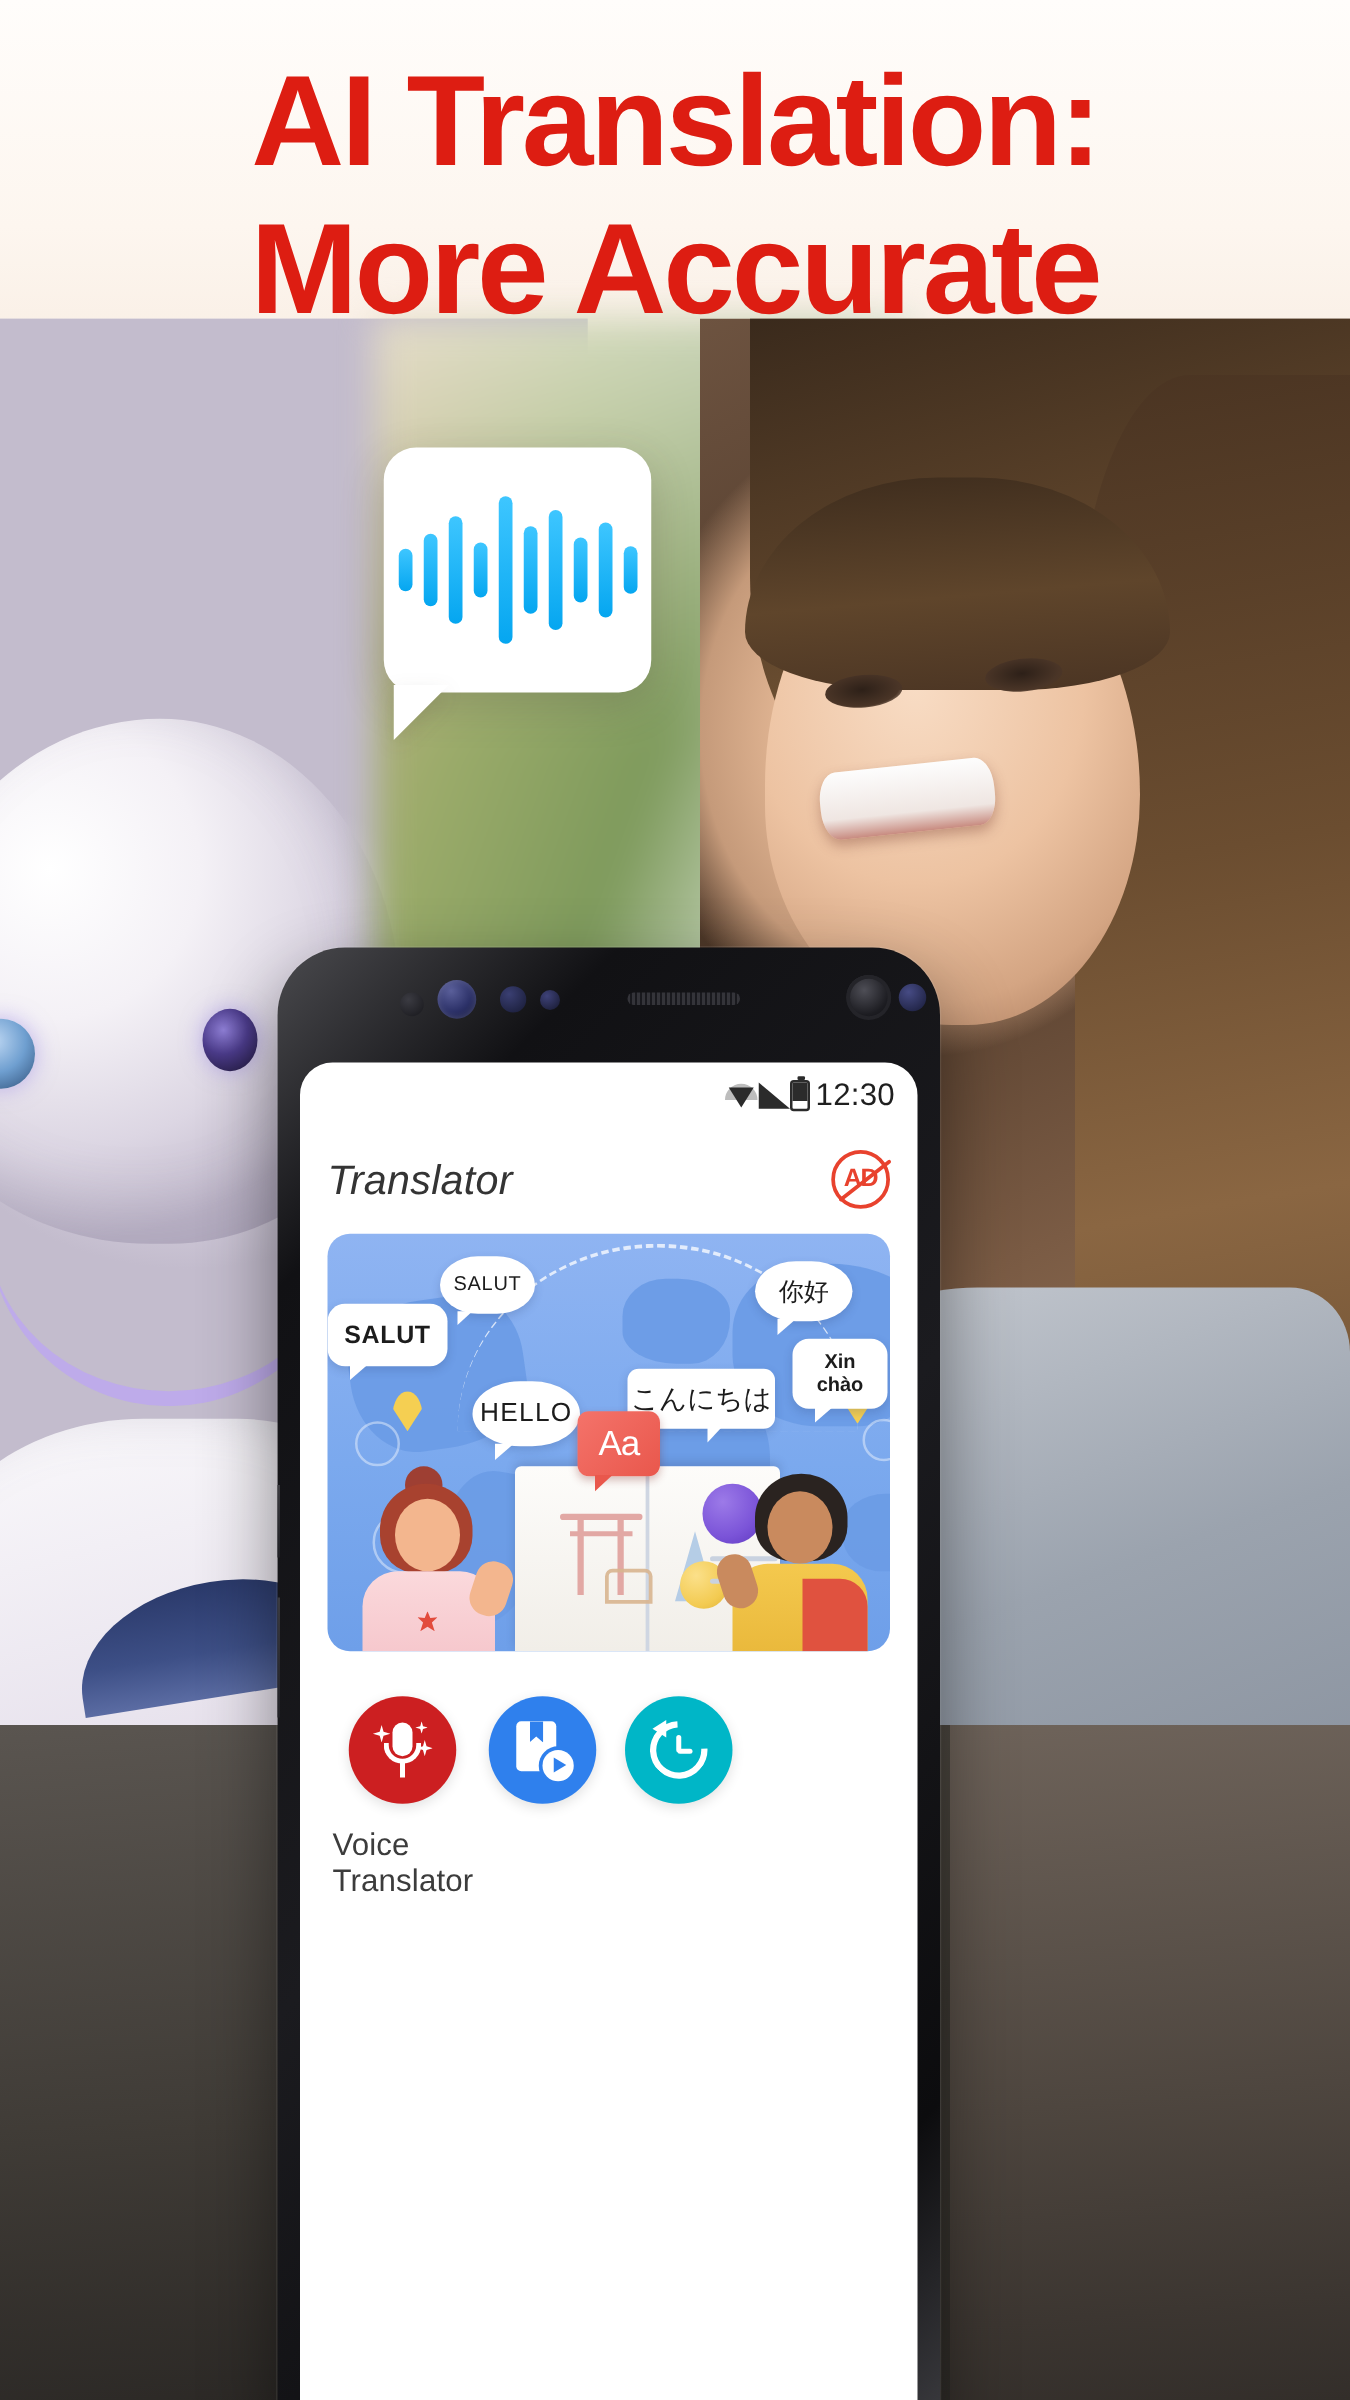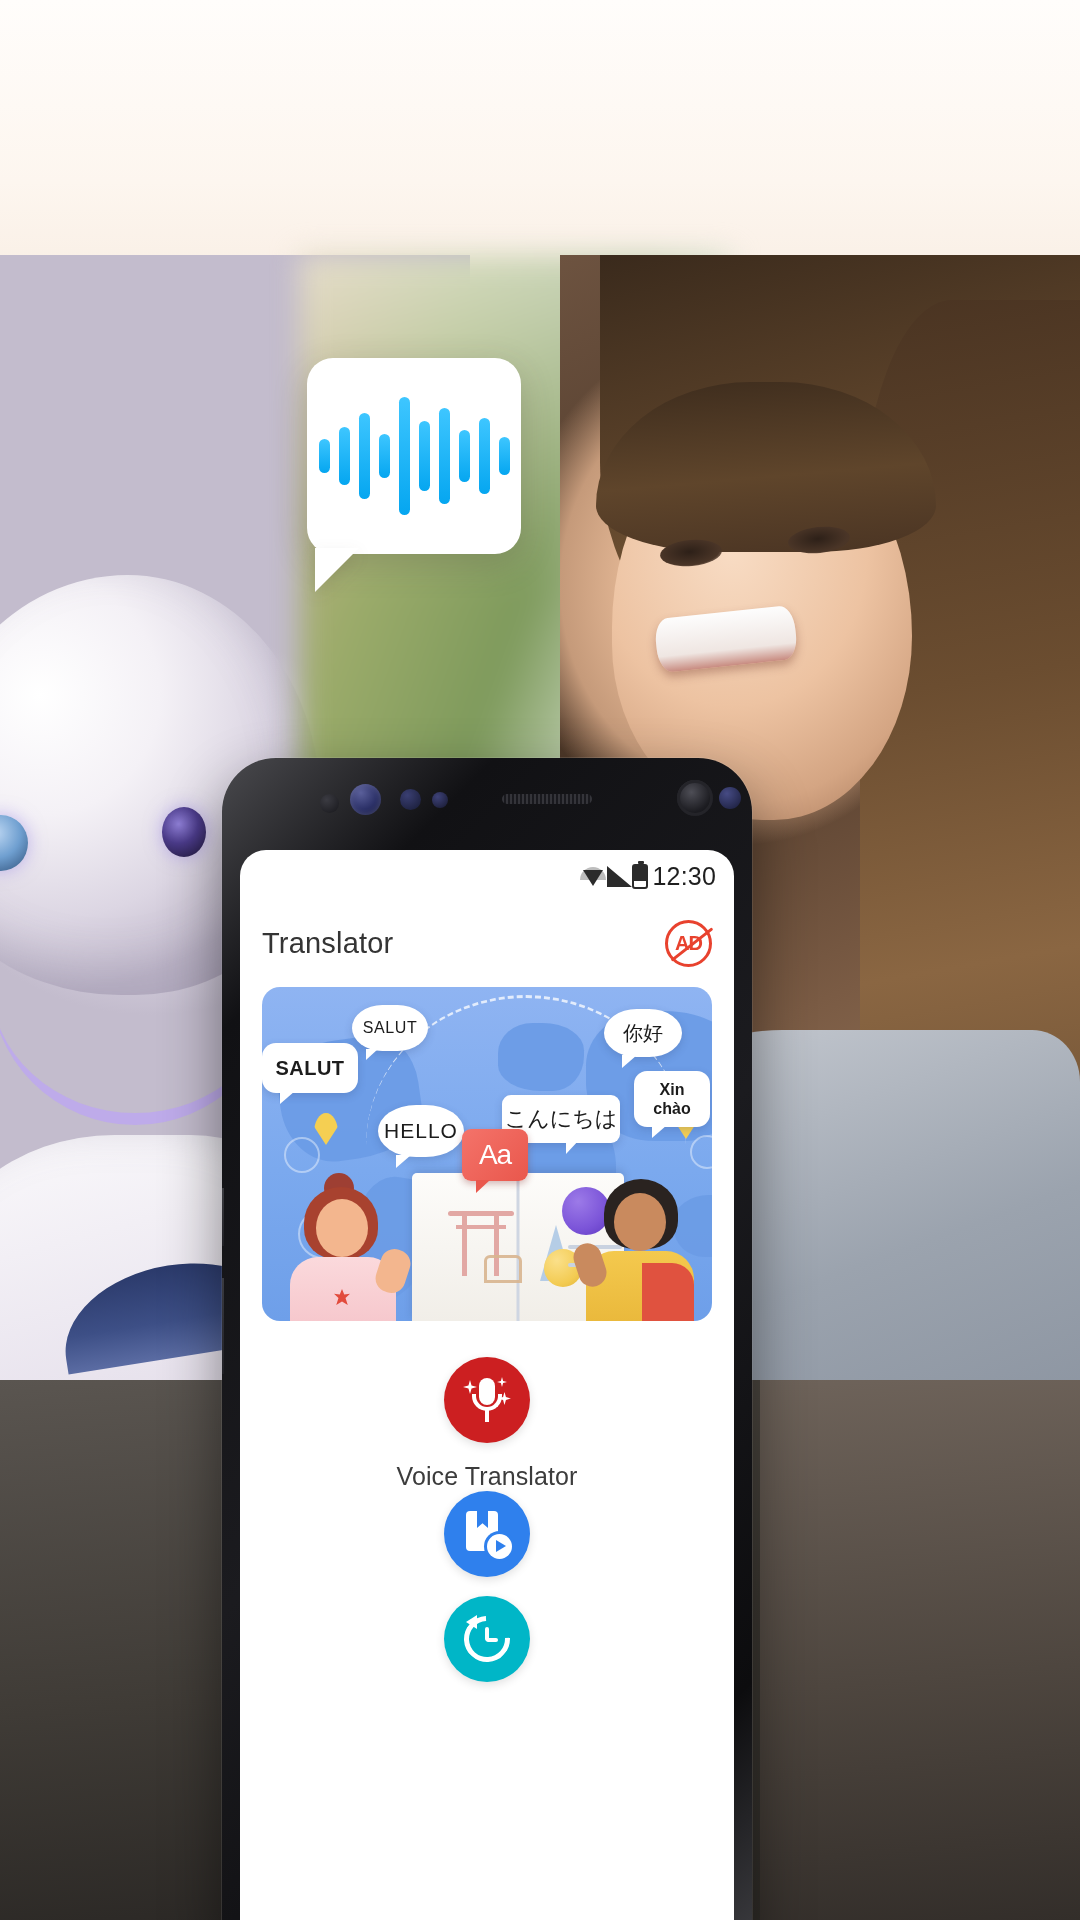--- a/index.html
+++ b/index.html
@@ -259,21 +259,21 @@
   .ic-battery::after {
     content: ""; position: absolute; left: 4px; top: -5px; width: 6px; height: 3px;
     background: #2b2b2b; border-radius: 1px;
   }
 
   
   #app-header {
     display: flex; align-items: center; justify-content: space-between;
     padding: 18px 22px 14px 22px;
   }
-  #app-title { font-size: 29px; color: #343434; letter-spacing: .2px; }
+  #app-title { font-size: 33px; color: #343434; letter-spacing: .2px; font-style: italic; }
   #ad-badge {
     width: 47px; height: 47px; border-radius: 50%;
     border: 3px solid #e8422e; position: relative;
     display: flex; align-items: center; justify-content: center;
   }
   #ad-badge .txt {
     font-size: 20px; font-weight: bold; color: #e8422e; letter-spacing: -1px;
   }
   #ad-badge .slash {
     position: absolute; left: -2px; top: 20px; width: 52px; height: 3px;
@@ -435,21 +435,21 @@
     background: #c98a5e; }
   .p-right .body { right: 4px; top: 80px; width: 108px; height: 70px;
     background: linear-gradient(180deg,#f4c94e 0%,#eab93c 100%); }
   .p-right .sari { position: absolute; right: 4px; top: 92px; width: 52px; height: 58px;
     background: #e0523f; border-radius: 0 22px 0 0; }
   .p-right .arm { position: absolute; right: 94px; top: 72px; width: 28px; height: 44px;
     background: #c98a5e; border-radius: 14px; transform: rotate(-18deg); }
 
   
   #feature-grid {
-    display: grid; grid-template-columns: 1fr;
+    display: grid; grid-template-columns: 1fr 1fr 1fr 1fr;
     padding: 36px 26px 0 26px;
   }
   .feature { display: flex; flex-direction: column; align-items: center; }
   .feature .circle {
     width: 86px; height: 86px; border-radius: 50%;
     display: flex; align-items: center; justify-content: center;
     box-shadow: 0 3px 10px rgba(0,0,0,.12);
   }
   .feature .label {
     margin-top: 19px; font-size: 25px; color: #3c3c3c; letter-spacing: .1px;
@@ -537,20 +537,24 @@
     <div class="woman-eye we1"></div>
     <div class="woman-eye we2"></div>
     <div class="woman-smile"></div>
     <div class="woman-sweater"></div>
 
     <div class="bg-bottom"></div>
     <div class="bg-bottom-left"></div>
     <div class="bg-bottom-right"></div>
   </div>
 
+  <div id="headline">
+    <span class="line">AI Translation:</span>
+    <span class="line">More Accurate</span>
+  </div>
 
   <div id="hero-bubble">
     <div class="wave">
       <i style="height:34px"></i>
         <i style="height:58px"></i>
         <i style="height:86px"></i>
       <i style="height:44px"></i>
         <i style="height:118px"></i>
         <i style="height:70px"></i>
       <i style="height:96px"></i>

